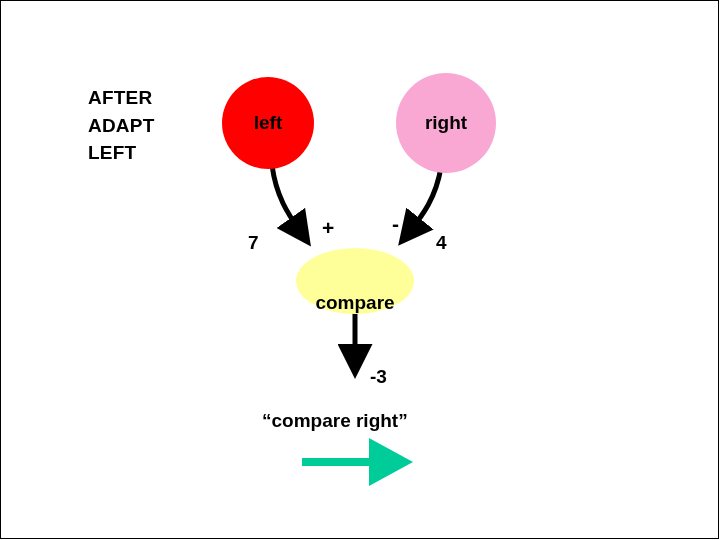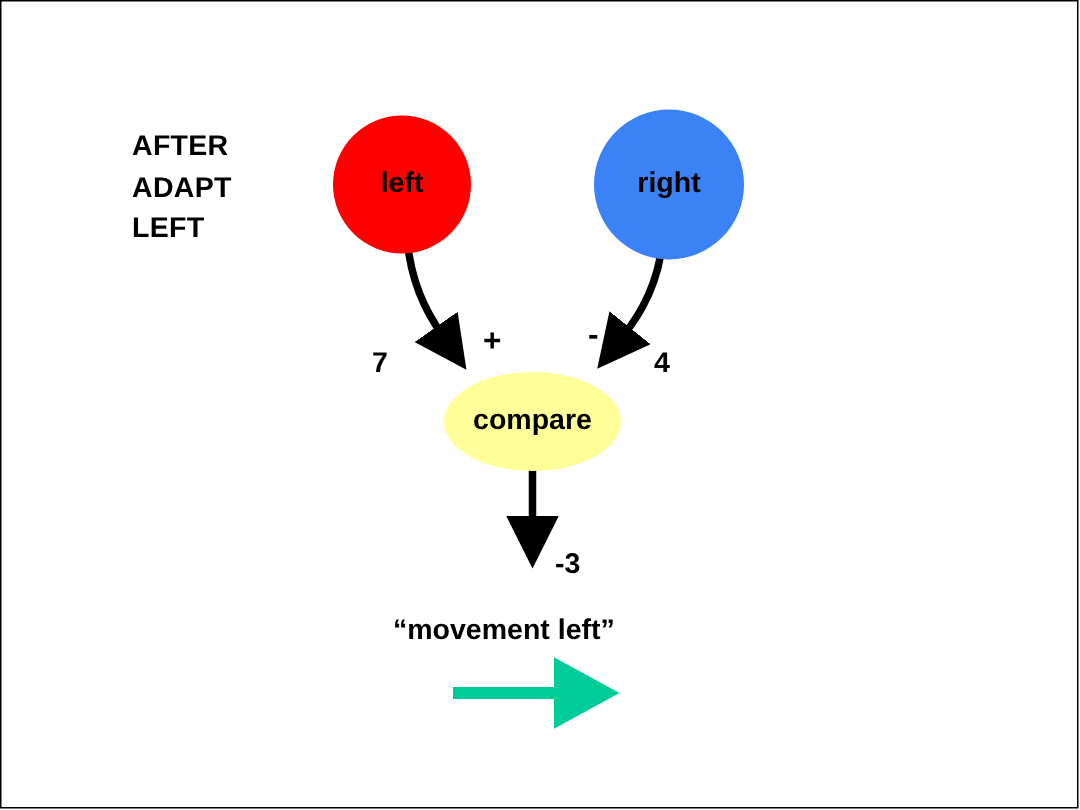--- a/index.html
+++ b/index.html
@@ -118,33 +118,33 @@
   </svg>
 
   <div class="label-block" style="left:88px; top:84px;">AFTER
 ADAPT
 LEFT</div>
 
   <div class="node-circle" style="left:222px; top:77px; width:92px; height:92px; background:#ff0000;">
     <span>left</span>
   </div>
 
-  <div class="node-circle" style="left:396px; top:73px; width:100px; height:100px; background:#3b82f6;">
+  <div class="node-circle" style="left:396px; top:73px; width:100px; height:100px; background:#f9a8d4;">
     <span>right</span>
   </div>
 
-  <div class="node-ellipse" style="left:296px; top:248px; width:118px; height:66px; background:#ffff99;">
+  <div class="node-ellipse" style="left:296px; top:248px; width:118px; height:66px; background:#ffff99;align-items:flex-end;">
     <span>compare</span>
   </div>
 
   <div class="plain-text" style="left:248px; top:232px;">7</div>
 
   <div class="plain-text" style="left:436px; top:232px;">4</div>
 
   <div class="sign-text" style="left:322px; top:216px;">+</div>
 
   <div class="sign-text" style="left:392px; top:212px;">-</div>
 
   <div class="plain-text" style="left:370px; top:366px;">-3</div>
 
-  <div class="caption-text" style="left:262px; top:410px;">“movement left”</div>
+  <div class="caption-text" style="left:262px; top:410px;">“compare right”</div>
 
 </div>
 
 </body></html>

